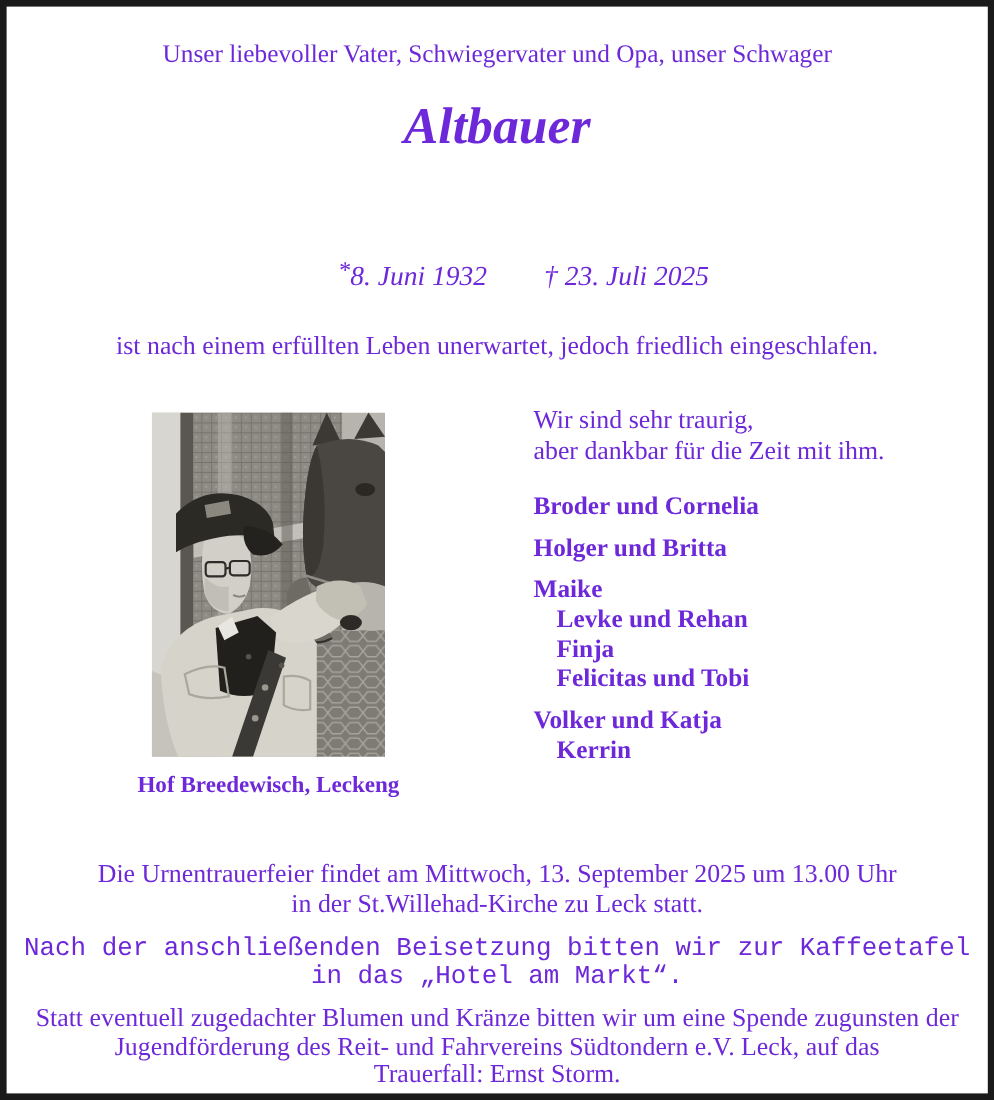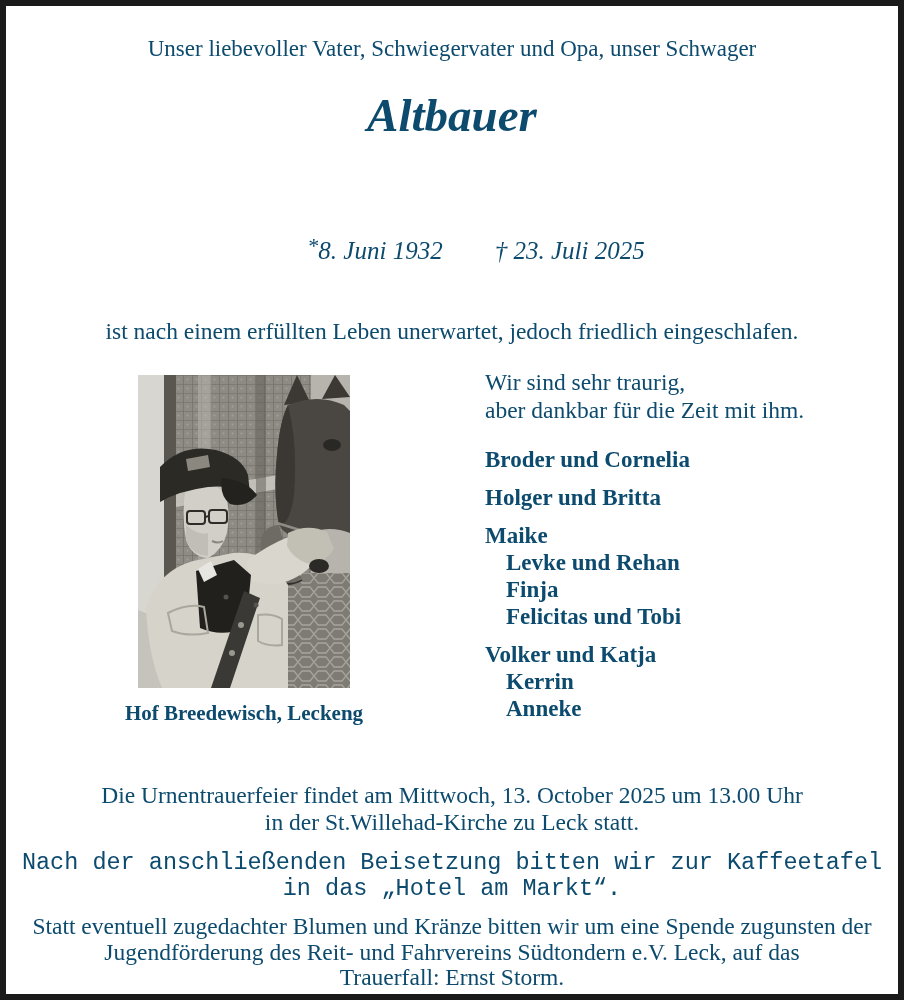--- a/index.html
+++ b/index.html
@@ -4,31 +4,31 @@
 <style>
   html,body { margin:0; padding:0; background:#e9e9e9; }
   .page {
     position:relative;
     width:904px; height:1000px;
     margin:0 auto;
     background:#ffffff;
     border:6px solid #1a1a1a;
     box-sizing:border-box;
     font-family:"Liberation Serif", serif;
-    color:#0c4a6e;
+    color:#6d28d9;
     overflow:hidden;
   }
   .centered { position:absolute; left:0; right:0; text-align:center; }
   .intro    { top:30px;  font-size:23px; }
   .title    { top:82px;  font-size:47px; font-weight:bold; font-style:italic; }
   .name     { top:148px; font-size:63px; font-weight:bold; font-style:italic; }
   .dates    { top:227px; font-size:25px; font-style:italic;padding-left:48px; }
   .dates .birth-group { margin-right:52px; }
   .dates .sup { vertical-align:6px; font-size:22px; }
-  .passing  { top:296px; font-size:23.5px;margin-top:16px; }
+  .passing  { top:296px; font-size:23.5px; }
 
   .photo-wrap { position:absolute; left:132px; top:369px; width:212px; }
   .photo-wrap svg { display:block; }
   .photo-caption {
     margin-top:13px; margin-left:-22px; width:256px;
     text-align:center; font-weight:bold; font-size:21px;
   }
 
   .right-col { position:absolute; left:479px; top:362px; width:405px; }
   .condolence { font-size:23.5px; line-height:28px; margin:0 0 22px 0; }
@@ -143,28 +143,27 @@
       </div>
       <div class="mgroup">
         <div class="mhead">Maike</div>
         <div class="mchild">Levke und Rehan</div>
         <div class="mchild">Finja</div>
         <div class="mchild">Felicitas und Tobi</div>
       </div>
       <div class="mgroup">
         <div class="mhead">Volker und Katja</div>
         <div class="mchild">Kerrin</div>
-        <div class="mchild">Anneke</div>
       </div>
     </div>
   </div>
 
   <div class="footer">
     <p class="funeral">
-        <span class="line">Die Urnentrauerfeier findet am Mittwoch, 13. October 2025 um 13.00 Uhr</span>
+        <span class="line">Die Urnentrauerfeier findet am Mittwoch, 13. September 2025 um 13.00 Uhr</span>
         <span class="line">in der St.Willehad-Kirche zu Leck statt.</span>
       </p>
     <p class="reception">Nach der anschließenden Beisetzung bitten wir zur Kaffeetafel in das „Hotel am Markt“.</p>
     <p class="donation">
         <span class="line">Statt eventuell zugedachter Blumen und Kränze bitten wir um eine Spende zugunsten der</span>
         <span class="line">Jugendförderung des Reit- und Fahrvereins Südtondern e.V. Leck, auf das</span>
         <span class="line">Trauerfall: Ernst Storm.</span>
       </p>
   </div>
 

